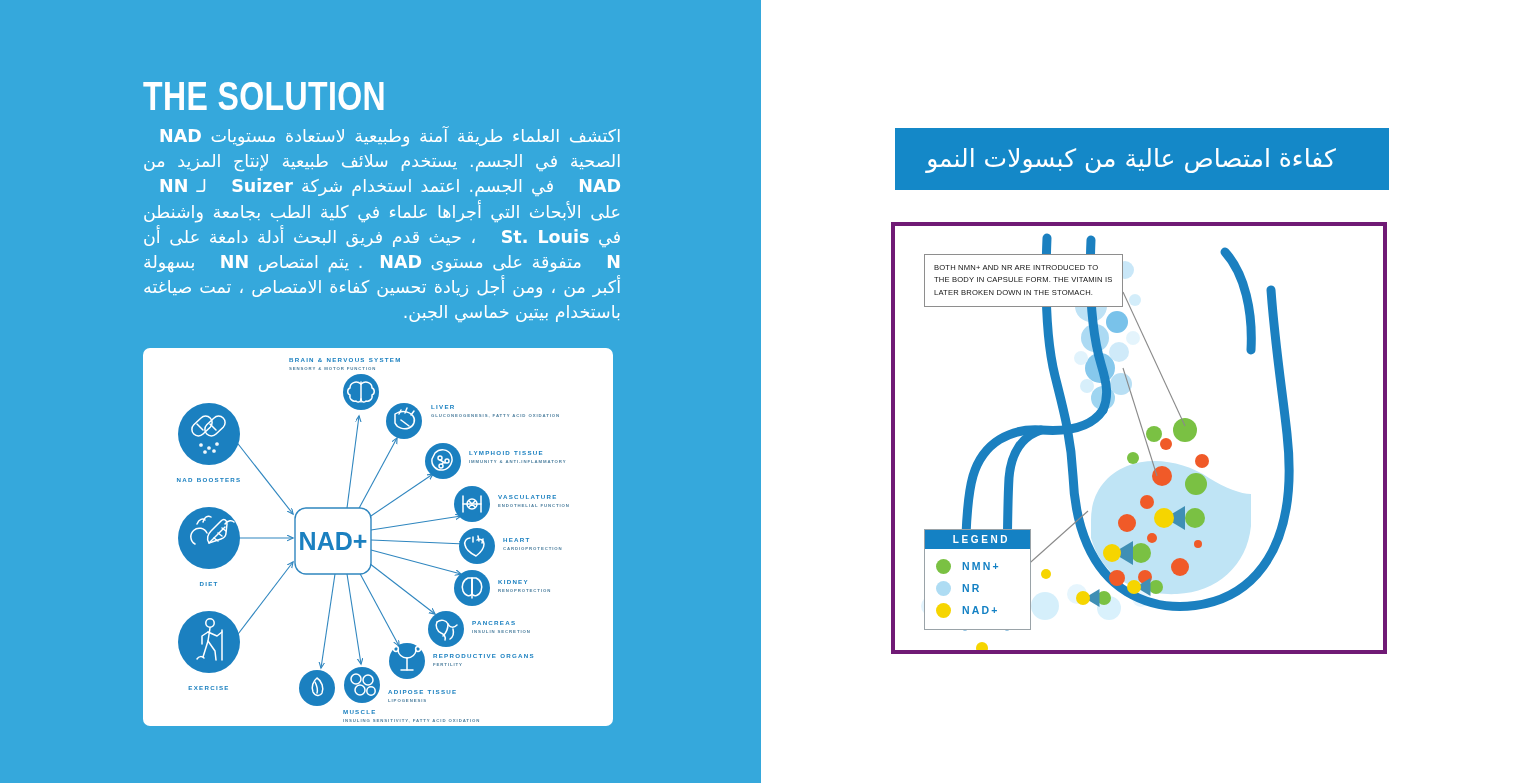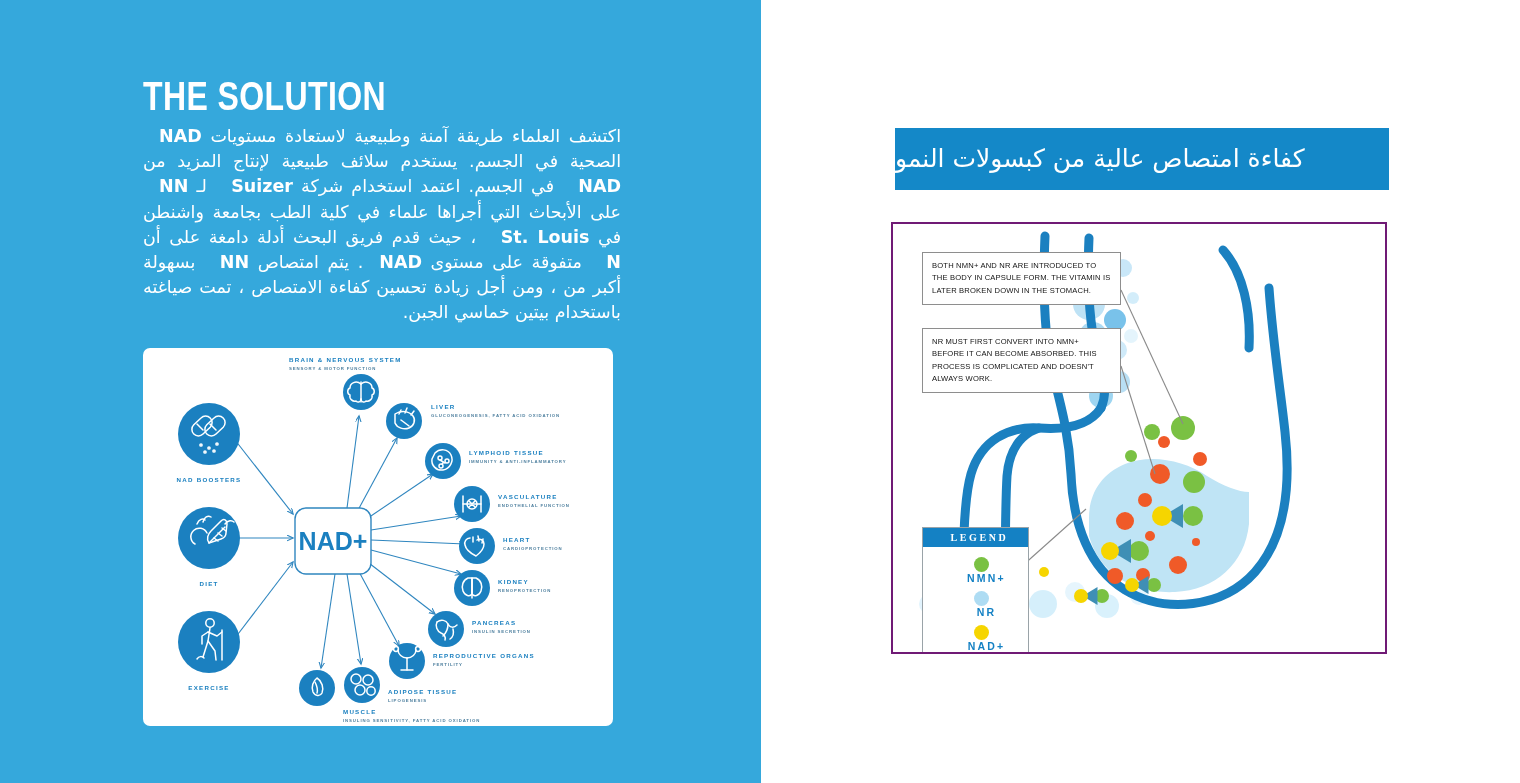--- a/index.html
+++ b/index.html
@@ -74,41 +74,41 @@
   
   .banner {
     position: absolute;
     left: 895px;
     top: 128px;
     width: 494px;
     height: 62px;
     background: #1488c8;
     display: flex;
     align-items: center;
-    justify-content: flex-start;
+    justify-content: center;
     padding-right: 22px;
   }
   .banner-text {
     direction: rtl;
     color: #ffffff;
     font-size: 25px;
     font-family: "DejaVu Sans", sans-serif;
     font-weight: 400;
     line-height: 1.1;
     white-space: nowrap;
   }
 
   .stomach-panel {
     position: absolute;
     left: 891px;
     top: 222px;
     width: 496px;
     height: 432px;
     background: #84cc16;
-    border: 2px solid #701a75;
+    border: 4px solid #701a75;
     overflow: hidden;
   }
   .stomach-svg { display: block; width: 496px; height: 432px; }
 
   
   .callout {
     position: absolute;
     background: #ffffff;
     border: 1px solid #8e8e8e;
     font-size: 7.6px;
@@ -132,28 +132,27 @@
     border: 1px solid #9aa3a8;
   }
   .legend-header {
     background: #1481c4;
     color: #ffffff;
     font-size: 10px;
     font-weight: 700;
     letter-spacing: 2.6px;
     text-align: center;
     padding: 4px 0 4px 8px;
-    font-family: Liberation Serif, serif;
+    font-family: Liberation Sans, sans-serif;
   }
   .legend-rows { padding: 6px 0 8px 0; }
   .legend-row {
     display: flex;
     align-items: center;
     padding: 3.5px 0 3.5px 11px;
-    flex-direction: column;
   }
   .legend-dot {
     width: 15px; height: 15px;
     border-radius: 50%;
     flex: 0 0 auto;
   }
   .legend-label {
     margin-left: 11px;
     font-size: 10.5px;
     font-weight: 700;
@@ -482,21 +481,20 @@
       </defs>
 
       <g stroke="#8a8a8a" stroke-width="1.1" fill="none">
         <path d="M228,66  L290,200"></path>
         <path d="M228,142 L262,250"></path>
         <path d="M193,285 L128,343"></path>
       </g>
     </svg>
 
     <div class="callout callout-1">BOTH NMN+ AND NR ARE INTRODUCED TO THE BODY IN CAPSULE FORM. THE VITAMIN IS LATER BROKEN DOWN IN THE STOMACH.</div>
-    <div class="callout callout-2">NR MUST FIRST CONVERT INTO NMN+ BEFORE IT CAN BECOME ABSORBED. THIS PROCESS IS COMPLICATED AND DOESN'T ALWAYS WORK.</div>
 
     <div class="legend-box">
       <div class="legend-header">LEGEND</div>
       <div class="legend-rows">
         <div class="legend-row">
           <span class="legend-dot" style="background: rgb(122, 193, 67);"></span>
           <span class="legend-label">NMN+</span>
         </div>
         <div class="legend-row">
           <span class="legend-dot" style="background: rgb(174, 220, 243);"></span>

